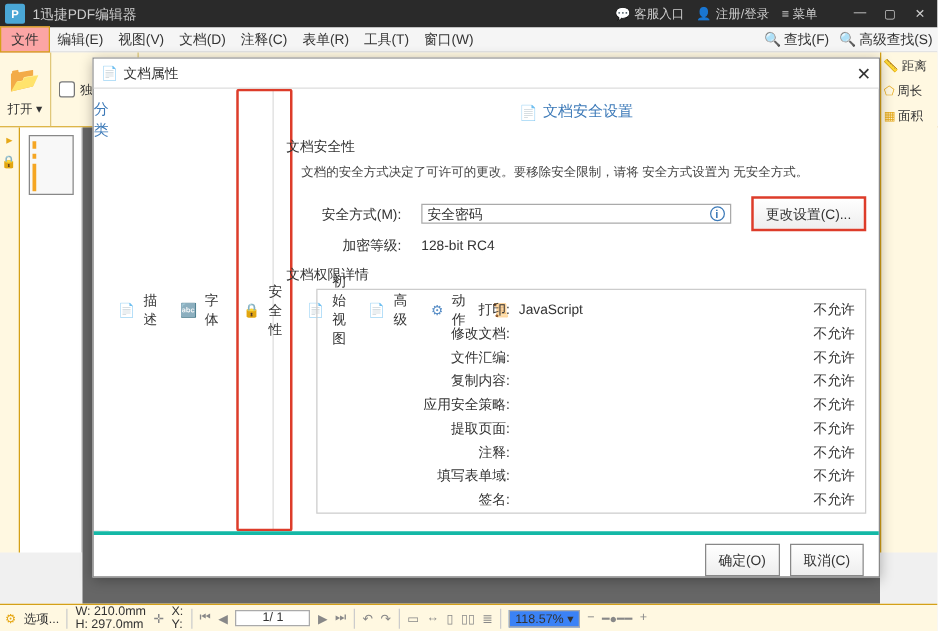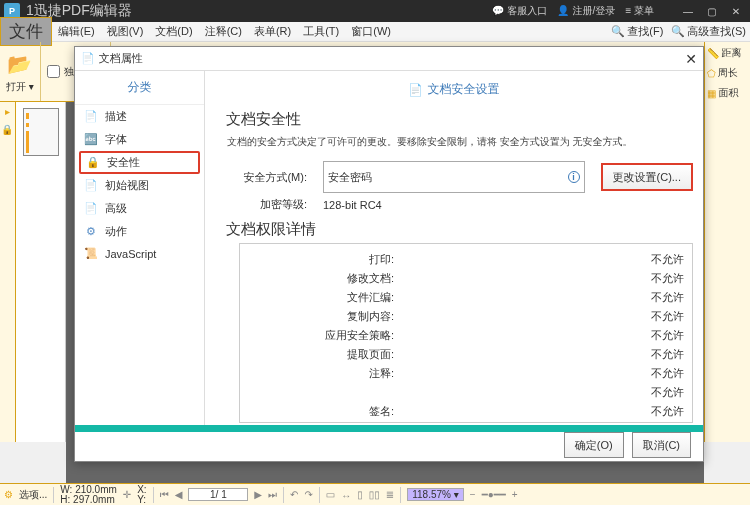--- a/index.html
+++ b/index.html
@@ -1,29 +1,29 @@
 <!DOCTYPE html>
 <html><head>
 <meta charset="utf-8">
 <style>
   * { box-sizing: border-box; margin: 0; padding: 0; font-family: "Microsoft YaHei", sans-serif; }
   body { width: 750px; height: 505px; background: #f0f0f0; overflow: hidden; font-size: 11px; color: #333; position: relative; }
   
   
   .titlebar { background: #2a2a2a; color: #ccc; height: 22px; display: flex; align-items: center; padding: 0 4px; }
   .titlebar .logo { width: 16px; height: 16px; background: #4aa7d6; border-radius: 2px; margin-right: 6px; display:flex;align-items:center;justify-content:center;color:#fff;font-size:9px;font-weight:bold;}
-  .titlebar .title { flex: 1; font-size: 14px; }
+  .titlebar .title { flex: 1; font-size: 11px; }
   .titlebar .right { display: flex; gap: 10px; align-items: center; font-size: 10px; }
   .titlebar .right span { cursor: pointer; }
   .win-controls { margin-left: 14px; display:flex; gap:4px; }
   .win-controls div { width: 20px; text-align: center; cursor:pointer; }
 
   
   .menubar { background: #f5f5f5; height: 20px; display: flex; align-items: center; border-bottom:1px solid #ddd; }
-  .menubar .tab-file { background: #a3a3a3; padding: 2px 8px; border:1px solid #d4a017; font-size:17px; }
+  .menubar .tab-file { background: #fca5a5; padding: 2px 8px; border:1px solid #d4a017; font-size:11px; }
   .menubar .menu-item { padding: 2px 6px; font-size: 11px; cursor:pointer; }
   .menubar .spacer { flex:1; }
   .menubar .find { display:flex; align-items:center; gap:2px; padding:0 4px; }
   .menubar .find .ico { width:14px;height:14px;display:inline-flex;align-items:center;justify-content:center; }
 
   
   .toolbar { background:#fff8e1; height:60px; display:flex; border-bottom:1px solid #d4a017; }
   .tool-group { border-right:1px solid #e0c77a; padding:4px 6px; display:flex; flex-direction:column; align-items:center; justify-content:center; gap:2px; font-size:10px; }
   .tool-group .big-ico { width:28px;height:28px; display:flex;align-items:center;justify-content:center; font-size:20px;color:#e6a817; }
   
@@ -45,53 +45,53 @@
   .canvas { position:absolute; left:66px; top:102px; right:46px; bottom:22px; background:#666; }
 
   
   .dialog { position:absolute; left:74px; top:46px; width:630px; height:416px; background:#fff; border:1px solid #888; box-shadow:0 2px 10px rgba(0,0,0,.3); display:flex; flex-direction:column; }
   .dlg-titlebar { height:24px; background:#fff; border-bottom:1px solid #ddd; display:flex; align-items:center; padding:0 6px; }
   .dlg-titlebar .ico { color:#e6a817; margin-right:4px; }
   .dlg-titlebar .ttl { flex:1; font-size:11px; }
   .dlg-titlebar .close { font-size:14px; cursor:pointer; }
 
   .dlg-body { flex:1; display:flex; overflow:hidden; }
-  .dlg-sidebar { width:130px; border-right:1px solid #ddd; display:flex; flex-direction:column; }
+  .dlg-sidebar { width:144px; border-right:1px solid #ddd; display:flex; flex-direction:row; }
   .dlg-sidebar .hdr { text-align:center; color:#3d7ab8; padding:8px 0; border-bottom:1px solid #eee; font-size:12px; }
   .cat-item { display:flex; align-items:center; gap:6px; padding:4px 8px; font-size:11px; cursor:pointer; }
   .cat-item .ico { width:16px; text-align:center; color:#5a8fc7; }
   .cat-item.selected { border:2px solid #dd3c2a; border-radius:2px; margin:0 4px; padding:2px 4px; }
   .cat-item.selected .ico { color:#e6a817; }
 
   .dlg-main { flex:1; padding:6px 10px; position:relative; overflow:hidden; }
   .dlg-main .main-hdr { text-align:center; color:#3d7ab8; font-size:12px; padding:4px 0 8px; display:flex; align-items:center; justify-content:center; gap:4px; }
   .dlg-main .main-hdr .ico{ color:#e6a817; }
 
-  .section-title { font-size:15px; margin:4px 11px 4px; }
+  .section-title { font-size:11px; margin:4px 0 4px; }
   .section-desc { font-size:10px; color:#444; padding:2px 4px 8px 12px; }
 
   .form-row { display:flex; align-items:center; gap:16px; margin:4px 0 4px 24px; font-size:11px; }
   .form-row label { min-width:68px; text-align:right; }
-  .form-row .field { flex:1; height:32px; border:1px solid #aaa; background:#fff; padding:0 4px; display:flex; align-items:center; position:relative;}
+  .form-row .field { flex:1; height:16px; border:1px solid #aaa; background:#fff; padding:0 4px; display:flex; align-items:center; position:relative;}
   .form-row .field .info { position:absolute; right:4px; color:#3d7ab8; font-weight:bold; border:1px solid #3d7ab8; border-radius:50%; width:12px;height:12px; font-size:9px; display:flex;align-items:center;justify-content:center;}
   .btn { height:22px; border:1px solid #888; background:linear-gradient(#fff,#eee); padding:12px 10px; font-size:11px; cursor:pointer; display:flex;align-items:center; }
   .btn.highlight { border:2px solid #dd3c2a; }
   .btn .dd { margin-left:4px; font-size:8px; }
 
   .perm-box { border:1px solid #ccc; margin:4px 0 0 24px; padding:6px 8px 6px 8px; max-height:180px; overflow:auto;}
   .perm-row { display:flex; font-size:11px; padding:2px 0; }
   .perm-row .k { flex:0 0 150px; text-align:right; padding-right:4px; }
   .perm-row .v { flex:1;text-align:right; }
 
-  .dlg-footer { height:36px; border-top:7px solid #14b8a6; display:flex; justify-content:flex-end; align-items:flex-start; gap:8px; padding:0 12px; }
+  .dlg-footer { height:36px; border-top:3px solid #14b8a6; display:flex; justify-content:flex-end; align-items:flex-end; gap:8px; padding:0 12px; }
 
   
   .statusbar { position:absolute; left:0; right:0; bottom:0; height:22px; background:#fff8e1; border-top:1px solid #d4a017; display:flex; align-items:center; font-size:10px; padding:0 4px; gap:6px;}
   .statusbar .sep { width:1px; height:16px; background:#ccc; }
-  .statusbar .zoom { border:1px solid #aaa; padding:0 4px; background:#c4b5fd; }
+  .statusbar .zoom { border:1px solid #aaa; padding:0 4px; background:#3b82f6; }
   .statusbar .ico { color:#888; cursor:pointer;}
   .statusbar .gear{ color:#e6a817; }
   .statusbar .pageinput { border:1px solid #aaa; width:60px; text-align:center; background:#fff; padding:0 2px;}
 
 </style>
 </head>
 <body>
 
 <div class="titlebar">
   <div class="logo">P</div>
@@ -255,20 +255,21 @@
           </div>
         <div class="perm-row">
             <div class="k">提取页面:</div>
             <div class="v">不允许</div>
           </div>
         <div class="perm-row">
             <div class="k">注释:</div>
             <div class="v">不允许</div>
           </div>
         <div class="perm-row">
+            <div class="k">填写表单域:</div>
             <div class="v">不允许</div>
           </div>
         <div class="perm-row">
             <div class="k">签名:</div>
             <div class="v">不允许</div>
           </div>
         <div class="perm-row"></div>
       </div>
     </div>
   </div>

